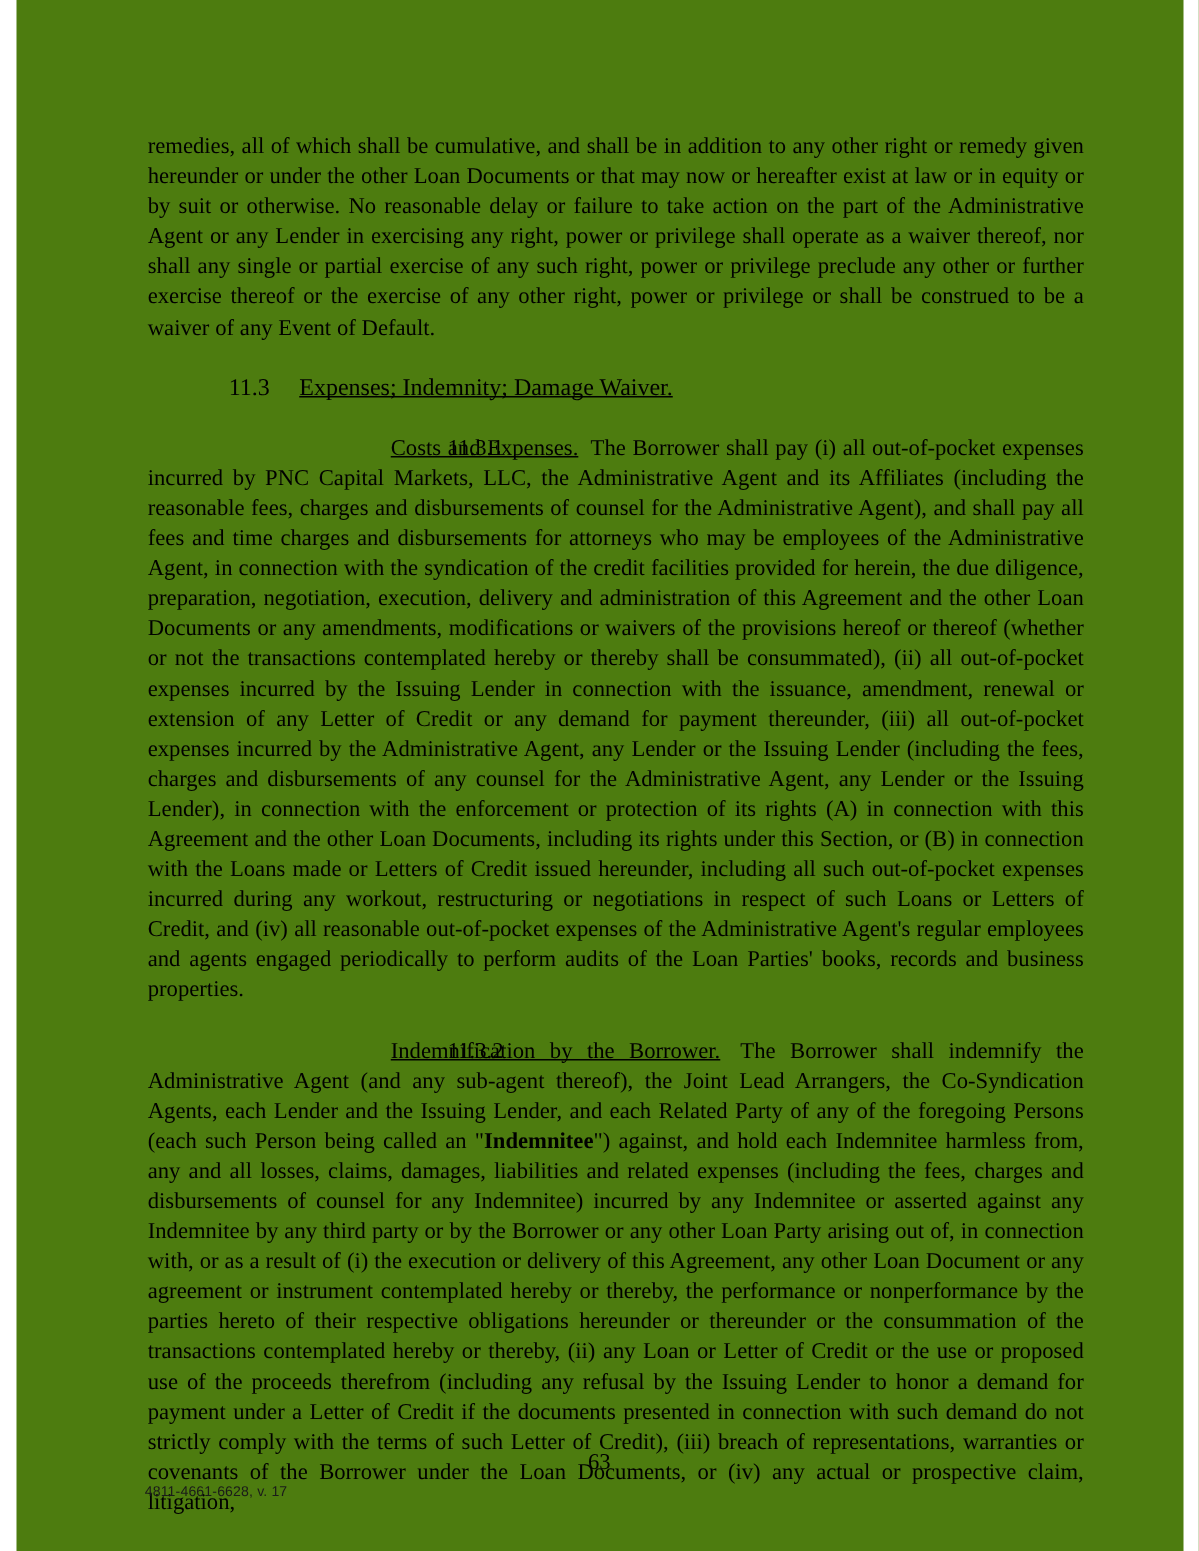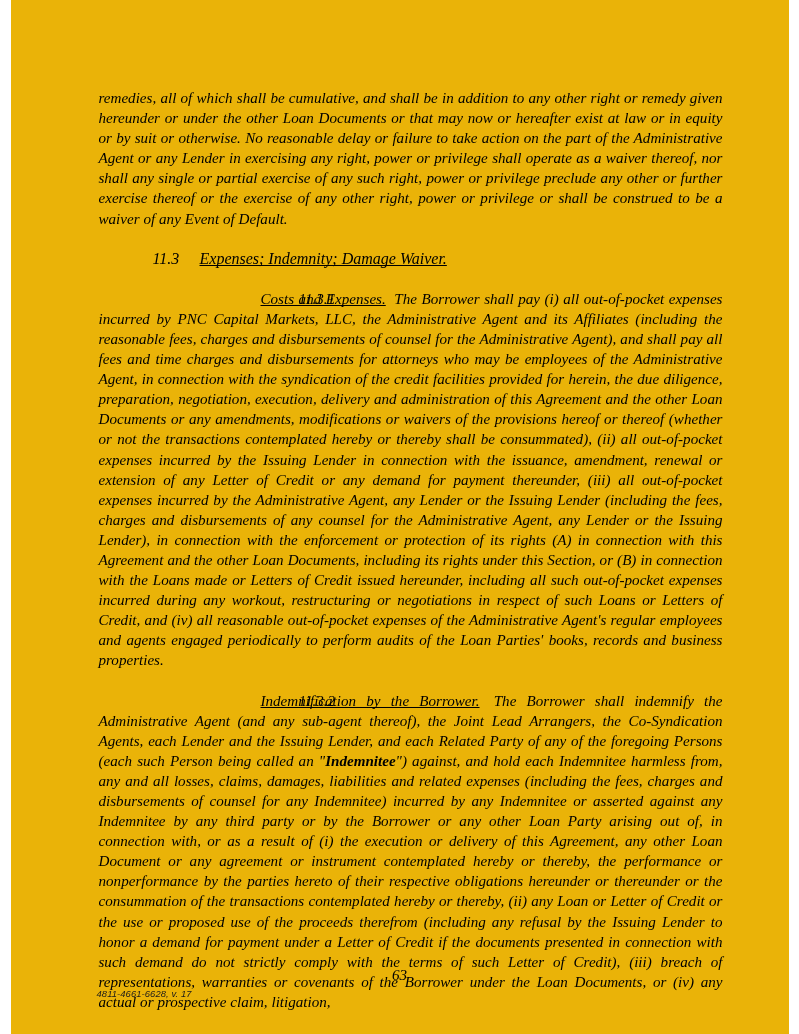--- a/index.html
+++ b/index.html
@@ -11,24 +11,23 @@
   body {
     font-family: "Liberation Serif", "DejaVu Serif", serif;
     color: #000000;
     -webkit-font-smoothing: antialiased;
   }
   .page {
     position: relative;
     width: 778px;
     height: 1034px;
     margin: 0 auto;
-    background: #eab308;
+    background: #4d7c0f;
     overflow: hidden;
     box-sizing: border-box;
-    font-style: italic;
   }
   .content {
     position: absolute;
     left: 88px;
     top: 88px;
     width: 624px;
   }
   .para {
     font-size: 15.1px;
     line-height: 20.1px;

